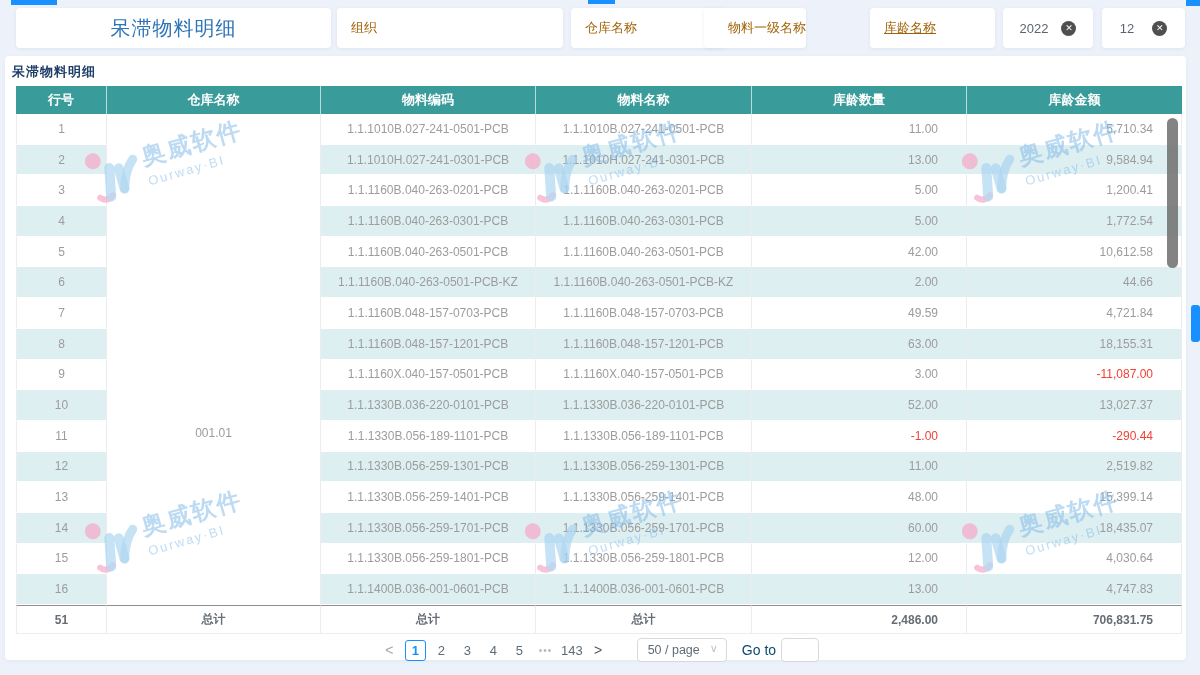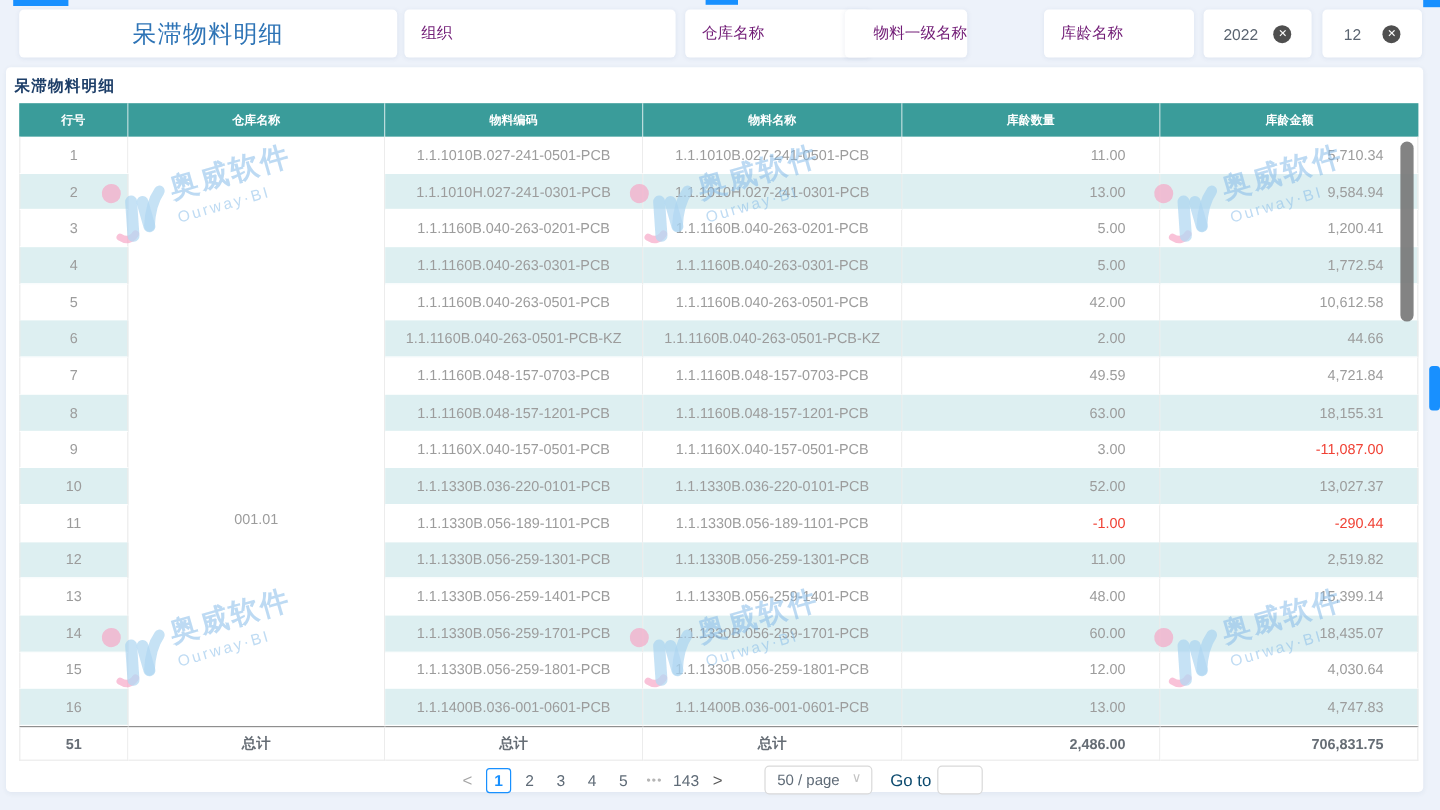--- a/index.html
+++ b/index.html
@@ -11,25 +11,25 @@
     overflow:hidden;
   }
   .card {
     position:absolute; top:8px; height:40px;
     background:#ffffff; border-radius:4px;
     box-shadow:0 1px 4px rgba(30,60,110,0.07);
     display:flex; align-items:center;
   }
   .title-card { left:16px; width:315px; justify-content:center; }
   .title-card span { color:#2e74b6; font-size:20px; letter-spacing:1px; }
-  .filter { font-size:13px; color:#701a75; padding-left:14px; cursor:pointer; }
+  .filter { font-size:13px; color:#a16207; padding-left:14px; cursor:pointer; }
   .f-org   { left:337px; width:226px; }
   .f-wh    { left:571px; width:154px; }
   .f-mat   { left:704px; width:102px;padding-left:24px; }
-  .f-age   { left:870px; width:125px; }
+  .f-age   { left:870px; width:125px;text-decoration:underline; }
   .f-year  { left:1003px; width:90px;  padding-left:0; justify-content:center; gap:13px; color:#5a6470; }
   .f-month { left:1102px; width:83px;  padding-left:0; justify-content:center; gap:18px; color:#5a6470; }
   .clear {
     width:15px; height:15px; border-radius:50%;
     background:#4f4f4f; color:#fff; font-size:9px; line-height:15px;
     display:inline-flex; align-items:center; justify-content:center;
     cursor:pointer; font-weight:bold;
   }
   .accent { position:absolute; background:#1890ff; }
   .dash1 { left:11px;  top:0; width:46px; height:5px; }
@@ -46,21 +46,21 @@
     position:absolute; left:12px; top:63px;
     font-size:13px; font-weight:bold; color:#1d3e68; letter-spacing:1px;
   }
   .table-wrap { position:absolute; left:16px; top:86px; width:1166px; }
   table.data-table {
     width:1166px; table-layout:fixed;
     border-collapse:separate; border-spacing:0;
   }
   .data-table thead th {
     height:28px; background:#3a9c9a; color:#ffffff;
-    font-size:10px; font-weight:bold; text-align:center;
+    font-size:13px; font-weight:bold; text-align:center;
     border-right:1px solid rgba(255,255,255,0.65);
   }
   .data-table thead th:last-child { border-right:none; }
   .data-table tbody tr { height:30.7px; }
   .data-table tbody td {
     font-size:12px; color:#9c9c9c; text-align:center;
     border-right:1px solid #ececec; border-bottom:1px solid #ffffff;
     background:#ffffff; overflow:hidden; white-space:nowrap;
   }
   .data-table tbody td:first-child { border-left:1px solid #ececec; }

